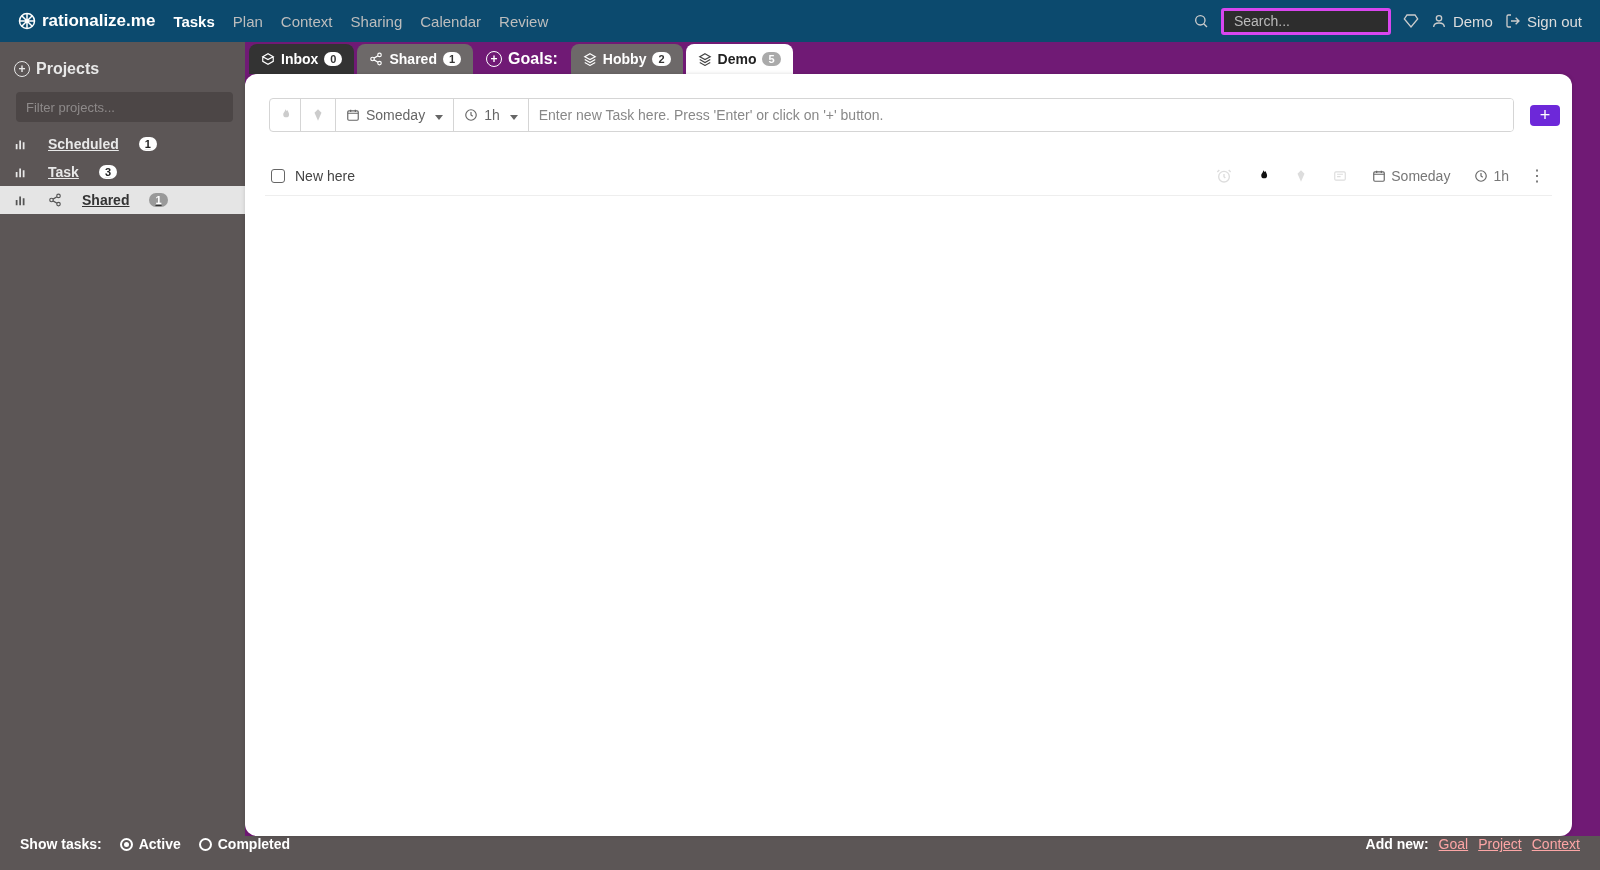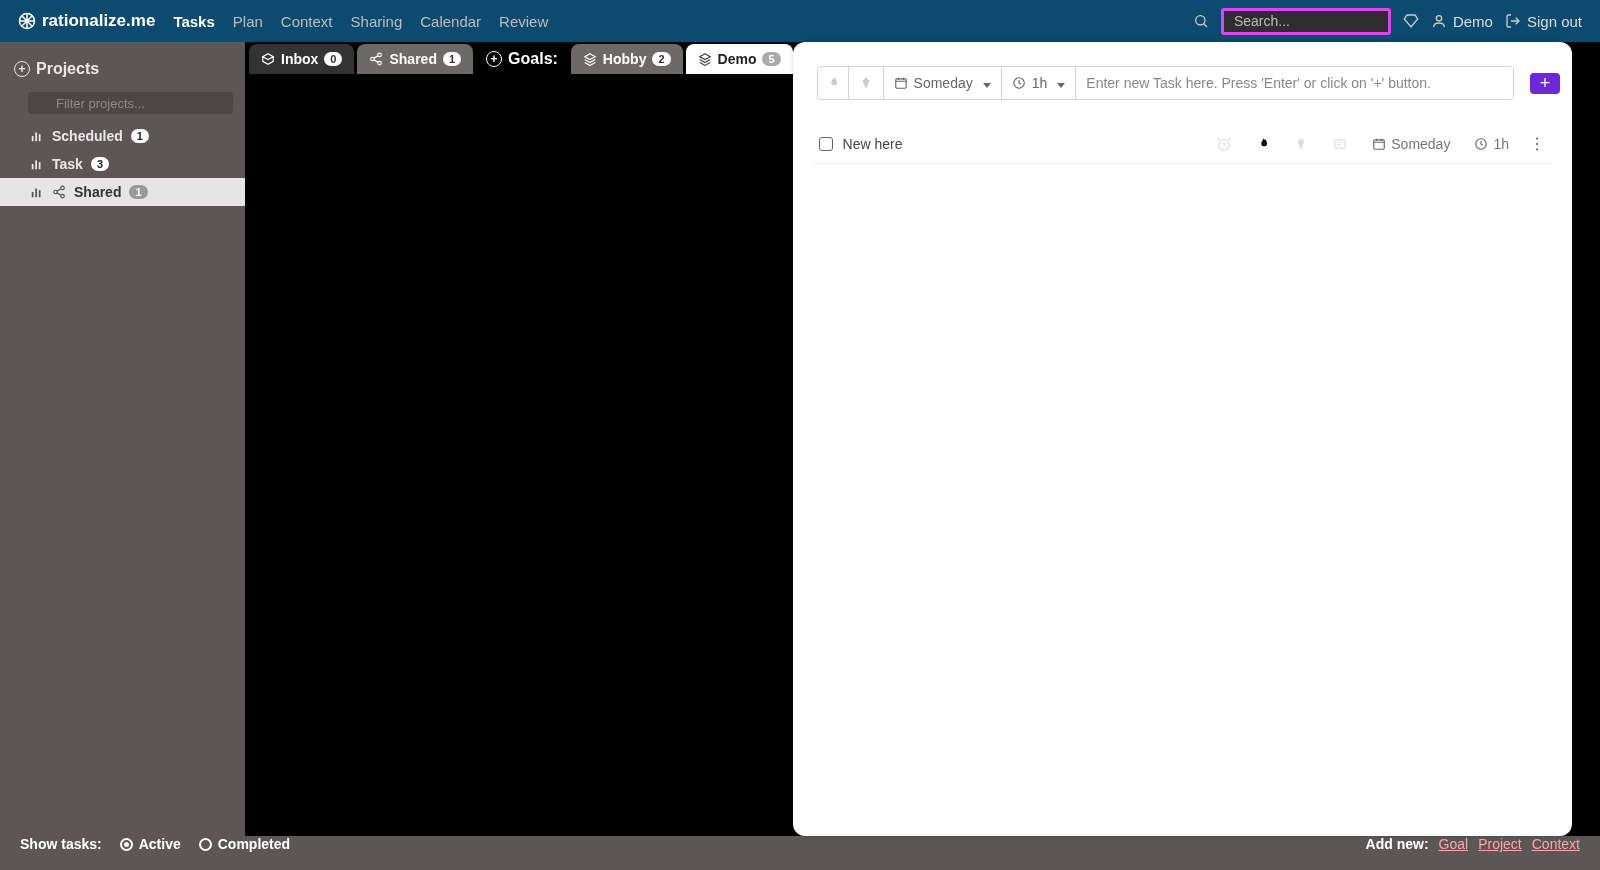--- a/index.html
+++ b/index.html
@@ -19,29 +19,29 @@
   .icon-btn { display: inline-flex; align-items: center; justify-content: center; cursor: pointer; }
   .user-chunk { display: inline-flex; align-items: center; gap: 6px; cursor: pointer; }
 
   
   .app { flex: 1; display: flex; min-height: 0; position: relative; }
 
   
   .sidebar { width: 245px; background: #5c5656; color: #e8e8e8; display: flex; flex-direction: column; padding-top: 10px; }
   .sb-header { display: flex; align-items: center; gap: 6px; padding: 8px 14px; font-weight: 700; font-size: 16px; }
   .sb-plus { width:16px; height:16px; border:1.5px solid #e8e8e8; border-radius:50%; display:inline-flex; align-items:center; justify-content:center; font-size:12px; line-height:0;}
-  .filter-input { margin: 6px 12px 8px 28px; background: #4c4646; border: none; height: 22px; padding: 0 28px; border-radius: 4px; color:#eee; font-size:13px; }
+  .filter-input { margin: 6px 12px 8px 16px; background: #4c4646; border: none; height: 30px; padding: 0 10px; border-radius: 4px; color:#eee; font-size:13px; }
   .filter-input::placeholder { color: #8e8a8a; }
-  .sb-item { display:flex; align-items:center; gap:8px; padding: 6px 30px; font-size: 14px; cursor:pointer; font-weight:600;}
+  .sb-item { display:flex; align-items:center; gap:20px; padding: 6px 14px; font-size: 14px; cursor:pointer; font-weight:600;text-decoration:underline;}
   .sb-item.active { background:#e5e5e5; color:#333; border-radius: 0; margin: 0; }
   .pill { background:#fff; color:#222; border-radius:7px; font-size:11px; font-weight:700; padding: 1px 6px; min-width:16px; text-align:center;}
   .sb-item.active .pill { background:#999; color:#fff;}
 
   
-  .main { flex: 1; display:flex; flex-direction:row; background: #000000; }
+  .main { flex: 1; display:flex; flex-direction:column; background: #701a75; }
 
   .tabsbar { display:flex; align-items:flex-end; height:32px; padding-left:4px; gap:3px; }
   .tab { display:flex; align-items:center; gap:6px; padding: 5px 12px; font-size: 14px; border-radius: 8px 8px 0 0; height:30px; cursor:pointer; font-weight:700;}
   .tab-dark { background:#333; color:#fff; }
   .tab-grey { background:#6d6969; color:#fff; }
   .tab-white { background:#fff; color:#222; }
   .tab .pill { background:#fff; color:#333; }
   .tab-white .pill { background:#aaa; color:#fff; }
   .goalsbtn { display:inline-flex; align-items:center; gap:6px; color:#fff; font-weight:700; padding: 0 10px; height:30px; cursor:pointer; }
   .goalpill { background:#fff; color:#333; border-radius:7px; font-size:11px; font-weight:700; padding: 1px 6px; }

